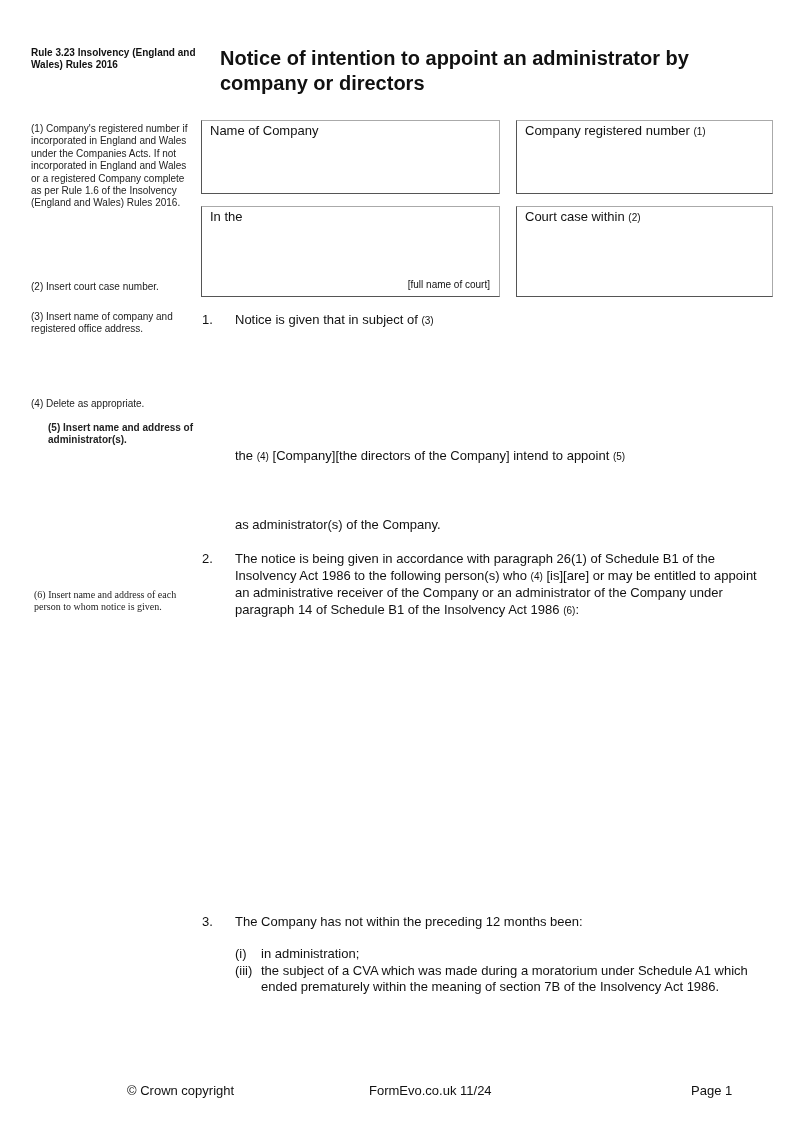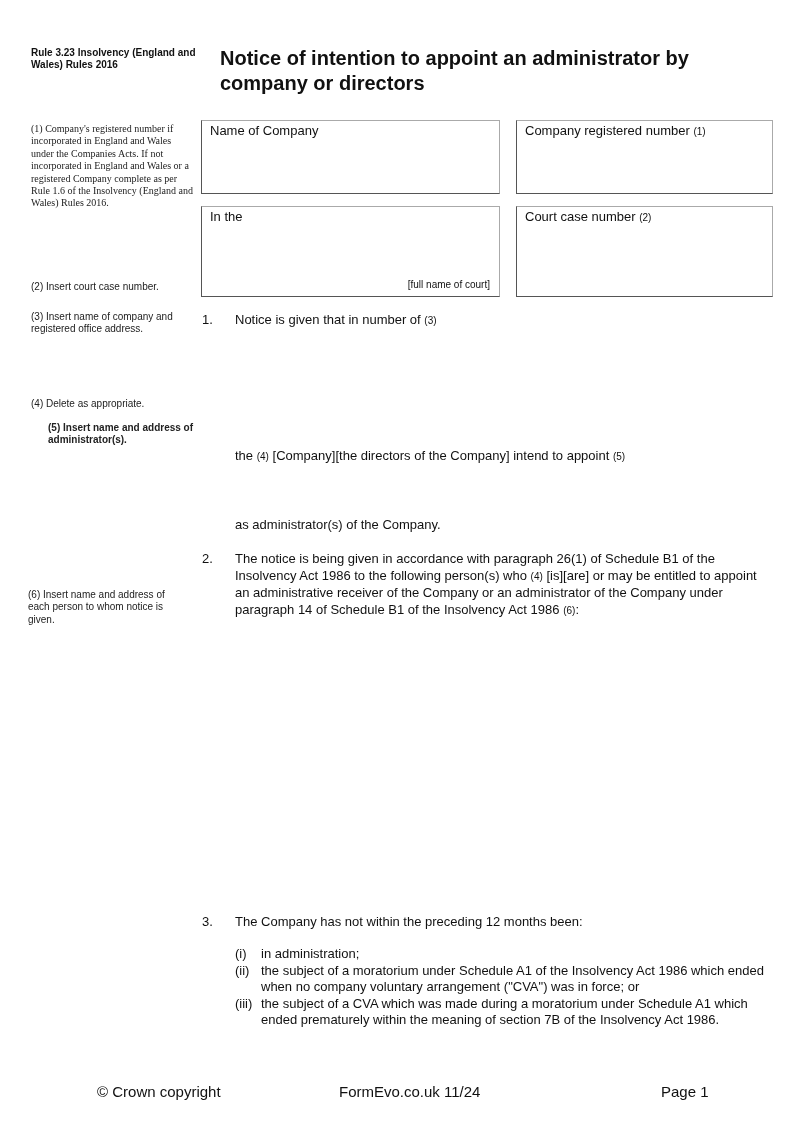--- a/index.html
+++ b/index.html
@@ -12,52 +12,52 @@
     .title { left: 220px; top: 46px; width: 540px; text-align: left; font-size: 20px; font-weight: bold; line-height: 25px; }
     .note { font-size: 10px; line-height: 12.4px; color: #222; }
     .box { border: 1px solid #555; border-top-color: #aaa; border-right-color: #aaa; background: #fff; box-sizing: border-box; }
     .box-label { position: absolute; left: 8px; top: 2px; font-size: 13px; }
     .sup { font-size: 10px; }
     .hint { position: absolute; right: 9px; bottom: 6px; font-size: 10px; }
     .body-text { font-size: 13px; line-height: 16.5px; }
     .num { position: absolute; font-size: 13px; }
     .item-row { display: flex; }
     .item-mark { width: 26px; flex-shrink: 0; }
-    .footer { font-size: 15px; }
+    .footer { font-size: 13px; margin-left: 30px; }
   </style>
 </head>
 <body>
 
 <div class="abs rule-ref">Rule 3.23 Insolvency (England and Wales) Rules 2016</div>
 <div class="abs title">Notice of intention to appoint an administrator by company or directors</div>
 
-<div class="abs note" style="left:31px; top:123px; width:165px;font-family:Liberation Serif, serif;">(1) Company's registered number if incorporated in England and Wales under the Companies Acts. If not incorporated in England and Wales or a registered Company complete as per Rule 1.6 of the Insolvency (England and Wales) Rules 2016.</div>
+<div class="abs note" style="left:31px; top:123px; width:165px;">(1) Company's registered number if incorporated in England and Wales under the Companies Acts. If not incorporated in England and Wales or a registered Company complete as per Rule 1.6 of the Insolvency (England and Wales) Rules 2016.</div>
 <div class="abs note" style="left:31px; top:233px; width:165px;margin-top:48px;">(2) Insert court case number.</div>
 <div class="abs note" style="left:31px; top:311px; width:165px;">(3) Insert name of company and registered office address.</div>
 <div class="abs note" style="left:31px; top:398px; width:165px;">(4) Delete as appropriate.</div>
 <div class="abs note" style="left:48px; top:422px; width:165px;font-weight:bold;">(5) Insert name and address of administrator(s).</div>
-<div class="abs note" style="left:28px; top:589px; width:150px;">(6) Insert name and address of each person to whom notice is given.</div>
+<div class="abs note" style="left:34px; top:589px; width:150px;font-family:Liberation Serif, serif;">(6) Insert name and address of each person to whom notice is given.</div>
 
 <div class="abs box" style="left:201px; top:120px; width:299px; height:74px;">
   <span class="box-label">Name of Company</span>
 </div>
 <div class="abs box" style="left:516px; top:120px; width:257px; height:74px;">
   <span class="box-label"><span>Company registered number</span> <span class="sup">(1)</span></span>
 </div>
 <div class="abs box" style="left:201px; top:206px; width:299px; height:91px;">
   <span class="box-label">In the</span>
   <span class="hint">[full name of court]</span>
 </div>
 <div class="abs box" style="left:516px; top:206px; width:257px; height:91px;">
-  <span class="box-label"><span>Court case number</span> <span class="sup">(2)</span></span>
+  <span class="box-label"><span>Court case within</span> <span class="sup">(2)</span></span>
 </div>
 
 <div class="num" style="left:202px; top:312px;">1.</div>
 <div class="abs body-text" style="left:235px; top:312px;">
-  <span>Notice is given that in number of</span> <span class="sup">(3)</span>
+  <span>Notice is given that in subject of</span> <span class="sup">(3)</span>
 </div>
 <div class="abs" style="left:235px; top:332px; width:538px; height:60px;"></div>
 <div class="abs body-text" style="left:235px; top:404px;margin-top:44px;">
   <span>the</span>
   <span class="sup">(4)</span>
   <span>[Company][the directors of the Company] intend to appoint</span>
   <span class="sup">(5)</span>
 </div>
 <div class="abs" style="left:235px; top:424px; width:538px; height:86px;"></div>
 <div class="abs body-text" style="left:235px; top:517px;">as administrator(s) of the Company.</div>
@@ -72,24 +72,20 @@
 <div class="abs" style="left:235px; top:625px; width:538px; height:275px;"></div>
 
 <div class="num" style="left:202px; top:914px;">3.</div>
 <div class="abs body-text" style="left:235px; top:914px;">The Company has not within the preceding 12 months been:</div>
 <div class="abs body-text" style="left:235px; top:946px; width:540px;">
   <div class="item-row">
     <span class="item-mark">(i)</span>
     <span>in administration;</span>
   </div>
   <div class="item-row">
-    <span class="item-mark">(ii)</span>
-    <span>the subject of a moratorium under Schedule A1 of the Insolvency Act 1986 which ended when no company voluntary arrangement ("CVA") was in force; or</span>
-  </div>
-  <div class="item-row">
     <span class="item-mark">(iii)</span>
     <span>the subject of a CVA which was made during a moratorium under Schedule A1 which ended prematurely within the meaning of section 7B of the Insolvency Act 1986.</span>
   </div>
 </div>
 
 <div class="abs footer" style="left:97px; top:1083px;">© Crown copyright</div>
 <div class="abs footer" style="left:339px; top:1083px;">FormEvo.co.uk 11/24</div>
 <div class="abs footer" style="left:661px; top:1083px;text-align:center;">Page 1</div>
 
 </body></html>

